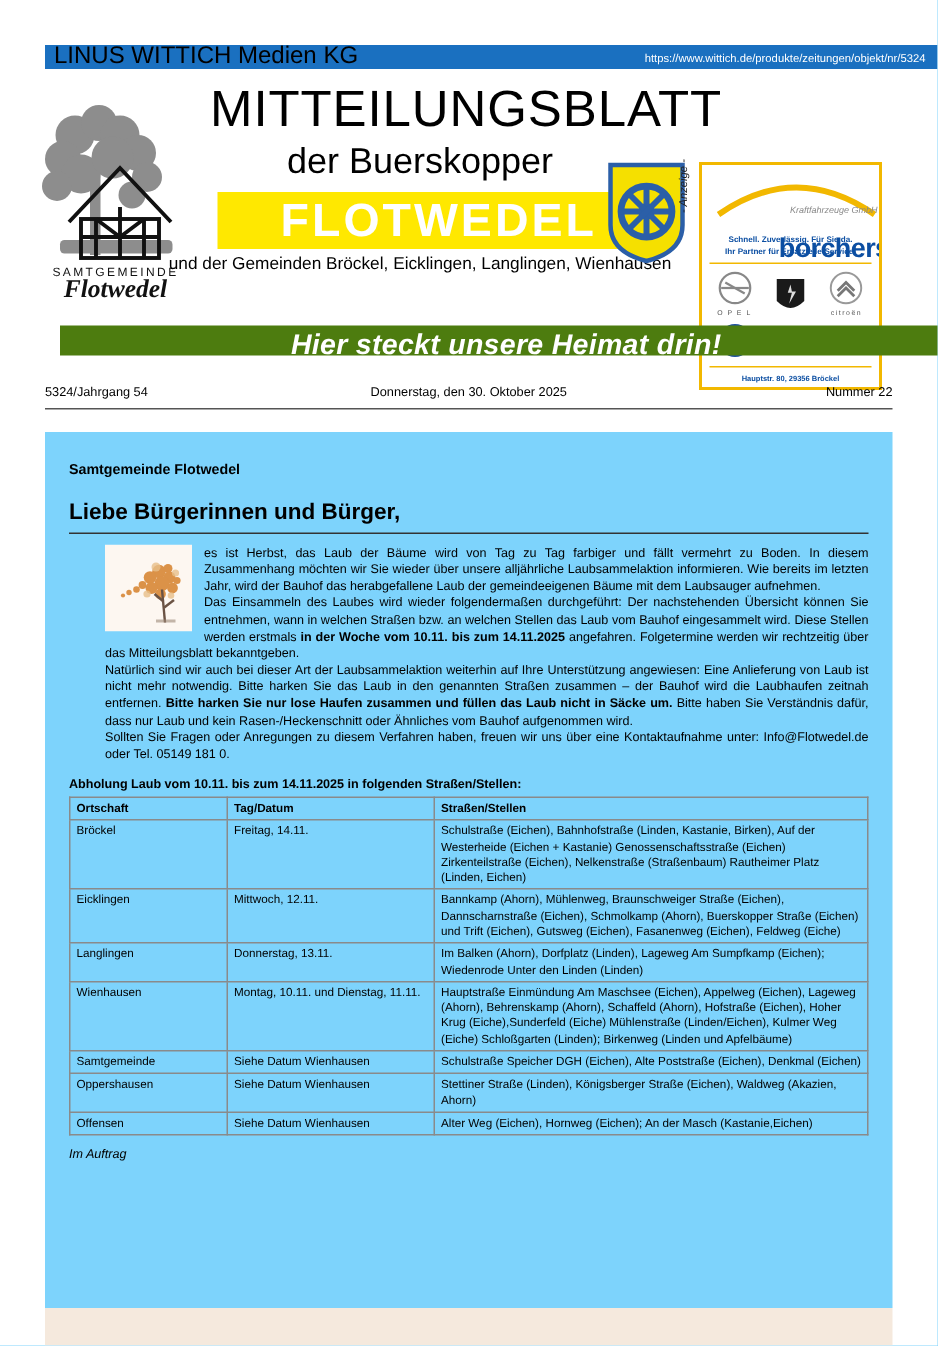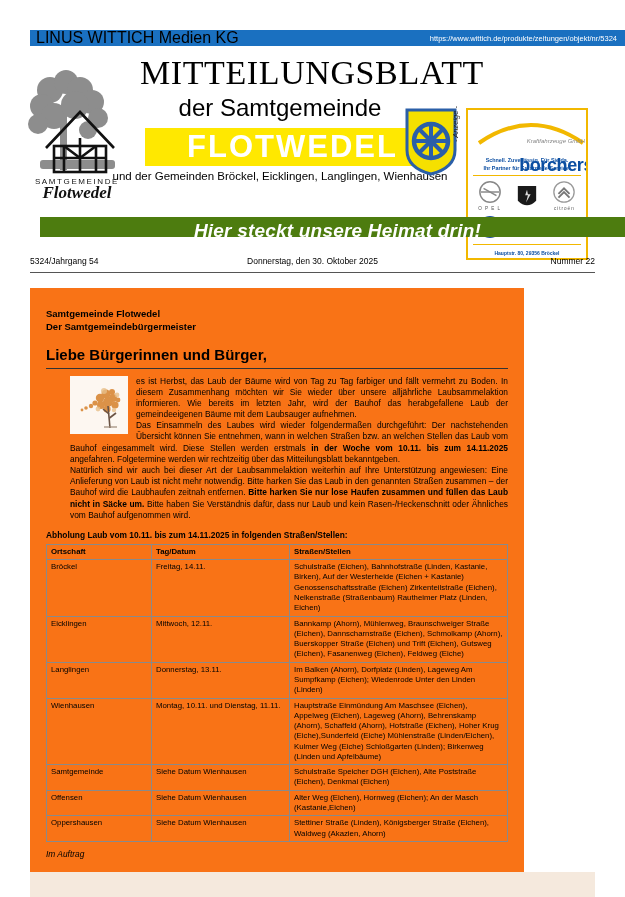--- a/index.html
+++ b/index.html
@@ -23,21 +23,21 @@
 
   
   .masthead { position:absolute; left:0; top:50px; width:625px; height:165px; }
 
   .sg-logo { position:absolute; left:20px; top:10px; width:115px; height:140px; }
 
   .mb-title {
     position:absolute; left:140px; top:4px; width:280px;
     text-align:center;
     font-size:34px; letter-spacing:.6px; color:#000;
-    font-family:Liberation Serif, serif; font-weight:400;
+    font-family:Liberation Sans, sans-serif; font-weight:400;
   }
   .mb-sub {
     position:absolute; left:140px; top:44px; width:280px;
     text-align:center; font-size:24px; color:#000;
   }
   .flot-band {
     position:absolute; left:145px; top:78px; width:295px; height:38px;
     background:#ffe800;
   }
   .flot-band span {
@@ -100,22 +100,22 @@
     position:absolute; left:30px; top:252px; width:565px; height:18px;
     display:flex; align-items:center; font-size:8.5px; color:#000;gap:12px;
   }
   .issue-line .l { width:33%; text-align:left; }
   .issue-line .c { width:34%; text-align:center; }
   .issue-line .r { width:33%; text-align:right; }
   .hr-thin { position:absolute; left:30px; top:272px; width:565px; height:1px; background:#555; }
 
   
   .panel {
-    position:absolute; left:30px; top:288px; width:494px; height:584px;
-    background:#f97316;
+    position:absolute; left:30px; top:288px; width:565px; height:584px;
+    background:#7dd3fc;
     padding:20px 16px 10px 16px;
   }
   .org { font-size:9.5px; font-weight:bold; color:#000; line-height:1.35; }
   .greet { font-size:15px; font-weight:bold; color:#000; margin-top:12px; }
   .greet-rule { height:1px; background:#333; margin-top:5px; }
 
   .body-txt { font-size:8.4px; color:#000; line-height:1.33; text-align:justify; margin-top:7px;margin-left:24px; }
   .body-txt p { margin:0; }
   .body-txt b { font-weight:bold; }
 
@@ -169,21 +169,21 @@
         <path d="M44 86 L44 112 M60 78 L60 112 M76 86 L76 112"></path>
         <path d="M34 98 L86 98"></path>
         <path d="M44 86 L60 98 M76 86 L60 98"></path>
       </g>
       <text x="57" y="124" text-anchor="middle" font-family="Liberation Sans, sans-serif" font-size="8" letter-spacing="1.6" fill="#111">SAMTGEMEINDE</text>
       <text x="57" y="138" text-anchor="middle" font-family="Liberation Serif, serif" font-size="17" font-style="italic" font-weight="bold" fill="#111">Flotwedel</text>
     </svg>
   </div>
 
   <div class="mb-title">MITTEILUNGSBLATT</div>
-  <div class="mb-sub">der Samtgemeinde</div>
+  <div class="mb-sub">der Buerskopper</div>
 
   <div class="flot-band">
     <span>FLOTWEDEL</span>
   </div>
 
   <div class="mb-towns">und der Gemeinden Bröckel, Eicklingen, Langlingen, Wienhausen</div>
 
   <div class="wappen">
     <svg viewBox="0 0 52 68" width="52" height="68">
       <path d="M2 2 H50 V42 Q50 60 26 66 Q2 60 2 42 Z" fill="#f5e000" stroke="#2b5fa8" stroke-width="3"></path>
@@ -293,21 +293,20 @@
   <div class="l">5324/Jahrgang 54</div>
   <div class="c">Donnerstag, den 30. Oktober 2025</div>
   <div class="r">Nummer 22</div>
 </div>
 <div class="hr-thin"></div>
 
 <div class="panel">
 
   <div class="org">
     <div>Samtgemeinde Flotwedel</div>
-    <div>Der Samtgemeindebürgermeister</div>
   </div>
 
   <div class="greet">Liebe Bürgerinnen und Bürger,</div>
   <div class="greet-rule"></div>
 
   <div class="body-txt">
     <div class="treewrap">
       <svg viewBox="0 0 58 58" width="58" height="58">
         <rect width="58" height="58" fill="#fdf7f1"></rect>
         <g fill="#d98a3a" opacity="0.92">
@@ -336,20 +335,21 @@
           <path d="M39 38 L33 33"></path>
             <path d="M39.5 42 L46 37"></path>
         </g>
         <rect x="34" y="50" width="13" height="2" fill="#9c8878" opacity=".6"></rect>
       </svg>
     </div>
 
     <p>es ist Herbst, das Laub der Bäume wird von Tag zu Tag farbiger und fällt vermehrt zu Boden. In diesem Zusammenhang möchten wir Sie wieder über unsere alljährliche Laubsammelaktion informieren. Wie bereits im letzten Jahr, wird der Bauhof das herabgefallene Laub der gemeindeeigenen Bäume mit dem Laubsauger aufnehmen.</p>
     <p><span>Das Einsammeln des Laubes wird wieder folgendermaßen durchgeführt: Der nachstehenden Übersicht können Sie entnehmen, wann in welchen Straßen bzw. an welchen Stellen das Laub vom Bauhof eingesammelt wird. Diese Stellen werden erstmals </span><b>in der Woche vom 10.11. bis zum 14.11.2025</b><span> angefahren. Folgetermine werden wir rechtzeitig über das Mitteilungsblatt bekanntgeben.</span></p>
     <p><span>Natürlich sind wir auch bei dieser Art der Laubsammelaktion weiterhin auf Ihre Unterstützung angewiesen: Eine Anlieferung von Laub ist nicht mehr notwendig. Bitte harken Sie das Laub in den genannten Straßen zusammen – der Bauhof wird die Laubhaufen zeitnah entfernen. </span><b>Bitte harken Sie nur lose Haufen zusammen und füllen das Laub nicht in Säcke um.</b><span> Bitte haben Sie Verständnis dafür, dass nur Laub und kein Rasen-/Heckenschnitt oder Ähnliches vom Bauhof aufgenommen wird.</span></p>
+    <p>Sollten Sie Fragen oder Anregungen zu diesem Verfahren haben, freuen wir uns über eine Kontaktaufnahme unter: Info@Flotwedel.de oder Tel. 05149 181 0.</p>
   </div>
 
   <div class="table-lead">Abholung Laub vom 10.11. bis zum 14.11.2025 in folgenden Straßen/Stellen:</div>
 
   <table class="laub">
     <colgroup>
         <col class="c1">
         <col class="c2">
         <col>
       </colgroup>
@@ -380,29 +380,29 @@
         <td>Wienhausen</td>
         <td>Montag, 10.11. und Dienstag, 11.11.</td>
         <td>Hauptstraße Einmündung Am Maschsee (Eichen), Appelweg (Eichen), Lageweg (Ahorn), Behrenskamp (Ahorn), Schaffeld (Ahorn), Hofstraße (Eichen), Hoher Krug (Eiche),Sunderfeld (Eiche) Mühlenstraße (Linden/Eichen), Kulmer Weg (Eiche) Schloßgarten (Linden); Birkenweg (Linden und Apfelbäume)</td>
       </tr>
       <tr>
         <td>Samtgemeinde</td>
         <td>Siehe Datum Wienhausen</td>
         <td>Schulstraße Speicher DGH (Eichen), Alte Poststraße (Eichen), Denkmal (Eichen)</td>
       </tr>
       <tr>
+        <td>Oppershausen</td>
+        <td>Siehe Datum Wienhausen</td>
+        <td>Stettiner Straße (Linden), Königsberger Straße (Eichen), Waldweg (Akazien, Ahorn)</td>
+      </tr>
+      <tr>
         <td>Offensen</td>
         <td>Siehe Datum Wienhausen</td>
         <td>Alter Weg (Eichen), Hornweg (Eichen); An der Masch (Kastanie,Eichen)</td>
       </tr>
-      <tr>
-        <td>Oppershausen</td>
-        <td>Siehe Datum Wienhausen</td>
-        <td>Stettiner Straße (Linden), Königsberger Straße (Eichen), Waldweg (Akazien, Ahorn)</td>
-      </tr>
     </tbody>
   </table>
 
   <div class="signoff">
     <div>Im Auftrag</div>
   </div>
 </div>
 
 <div class="bottom-fill"></div>
 

